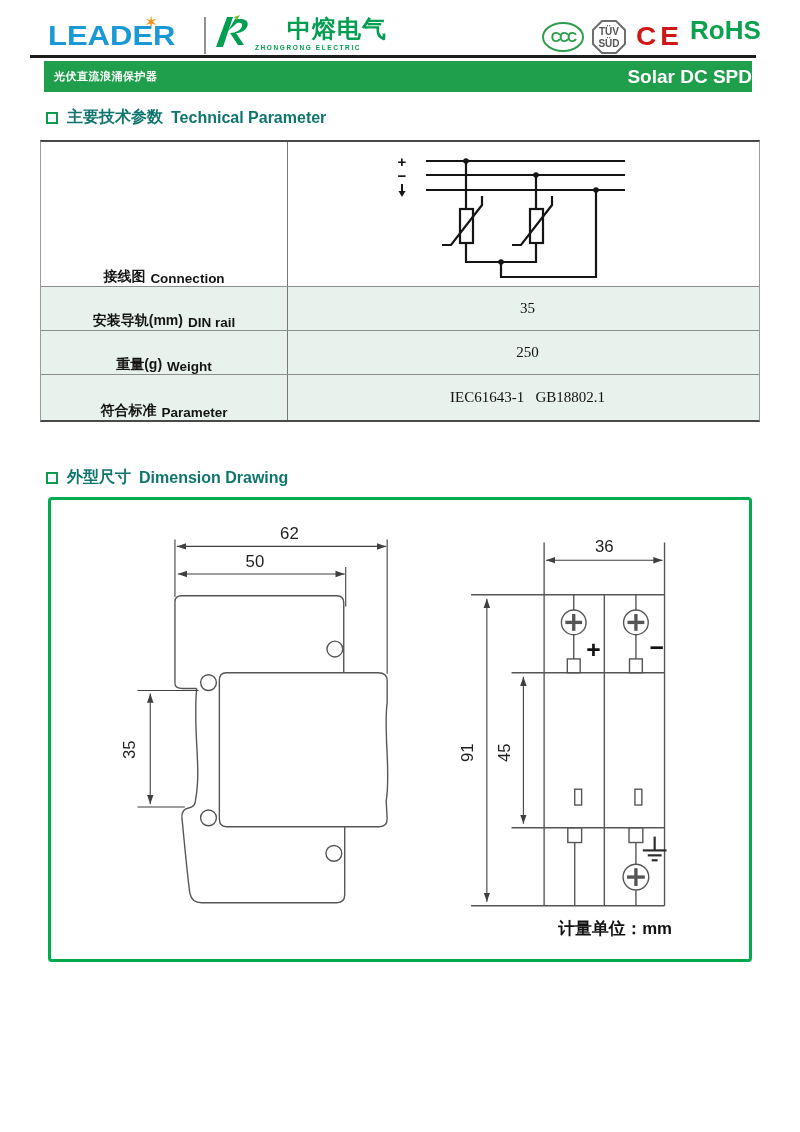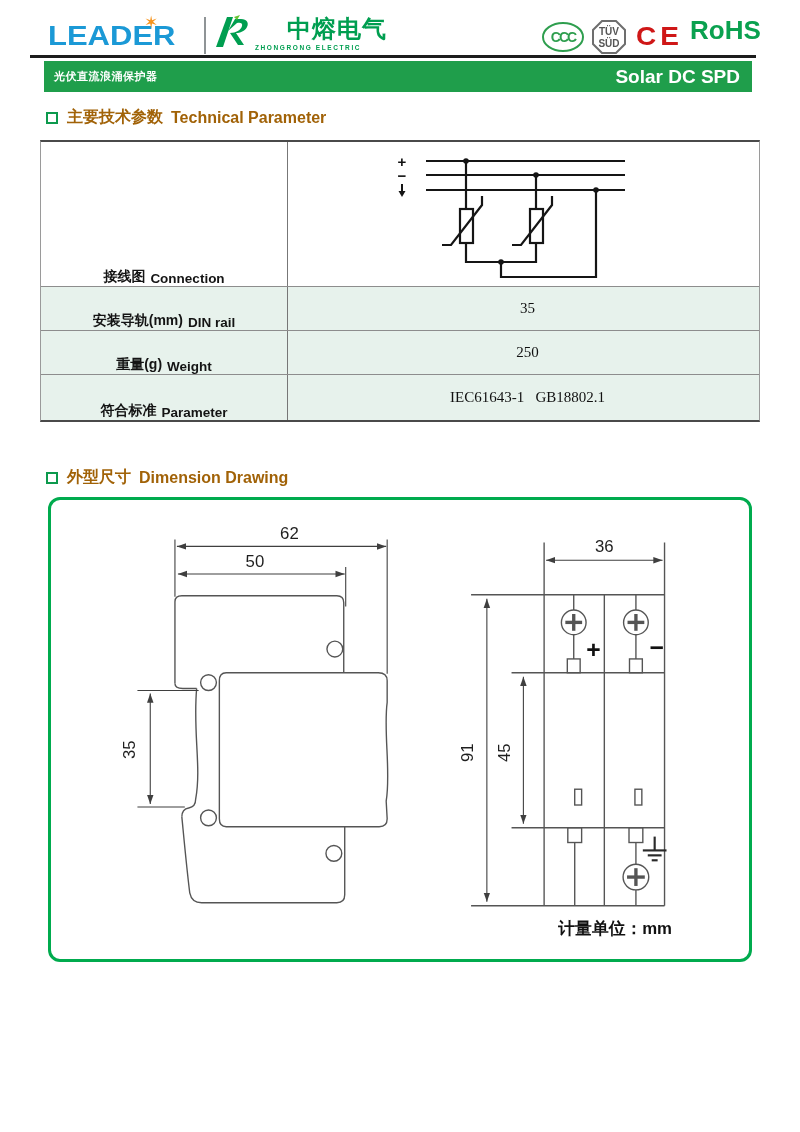--- a/index.html
+++ b/index.html
@@ -19,24 +19,24 @@
   .zr-en{font-size:6.5px;color:#009e50;letter-spacing:1.6px;font-weight:700;margin-top:1px;}
   .cert-ce{position:absolute;left:636px;top:20px;font-size:28px;font-weight:800;color:#cf1717;
            letter-spacing:4px;transform:scaleY(.95);}
   .cert-rohs{position:absolute;left:690px;top:15px;font-size:26px;font-weight:800;color:#0aa14f;}
   .header-rule{position:absolute;left:30px;top:55px;width:726px;height:3px;background:#1c1c1c;}
 
   
   .banner{position:absolute;left:44px;top:61px;width:708px;height:31px;background:#1f9e4b;
           display:flex;align-items:center;justify-content:space-between;}
   .banner-cn{color:#fff;font-weight:800;font-size:11px;padding-left:10px;letter-spacing:.5px;}
-  .banner-en{color:#fff;font-weight:800;font-size:19px;padding-right:12px;}
-
-  
-  .sec-title{position:absolute;display:flex;align-items:center;color:#a16207;font-weight:800;}
+  .banner-en{color:#fff;font-weight:800;font-size:19px;}
+
+  
+  .sec-title{position:absolute;display:flex;align-items:center;color:#0f766e;font-weight:800;}
   .sec-sq{width:8px;height:8px;border:2px solid #0d9a4d;margin-right:9px;flex:0 0 auto;}
   .sec-cn{font-size:16px;margin-right:8px;}
   .sec-en{font-size:16px;}
   .sec-1{left:46px;top:107px;}
   .sec-2{left:46px;top:467px;}
 
   
   .ptable{position:absolute;left:40px;top:140px;width:718px;
           border-top:2.5px solid #4a4a4a;border-bottom:2.5px solid #4a4a4a;
           border-left:1px solid #9a9a9a;border-right:1px solid #9a9a9a;}
@@ -47,21 +47,21 @@
   .pcell-r{flex:1;display:flex;align-items:center;justify-content:center;position:relative;}
   .row-conn{height:144px;background:#fff;}
   .row-g{height:43px;background:#e7f2ec;gap:8px;}
   .lab-cn{font-size:14px;font-weight:800;color:#141414;}
   .lab-en{font-size:13.5px;font-weight:800;color:#141414;}
   .val{font-family:"Liberation Serif",serif;font-size:15px;color:#111;white-space:pre;}
   .conn-svg{position:absolute;left:100px;top:4px;}
 
   
   .dimbox{position:absolute;left:48px;top:497px;width:698px;height:459px;
-          border:3px solid #00ab4e;border-radius:12px;background:#fff;}
+          border:3px solid #00ab4e;border-radius:4px;background:#fff;}
   .dimbox svg{position:absolute;left:0;top:0;}
   .dim-text{font-family:"Liberation Sans",sans-serif;font-size:17px;fill:#1f1f1f;}
   .unit-text{font-family:"Liberation Sans",sans-serif;font-size:17px;font-weight:800;fill:#111;}
   .pm-text{font-family:"Liberation Sans",sans-serif;font-size:25px;font-weight:800;fill:#111;}
   .cd-text{font-family:"Liberation Sans",sans-serif;font-size:15px;font-weight:800;fill:#111;}
 </style>
 </head>
 <body>
 
 <div class="page">

